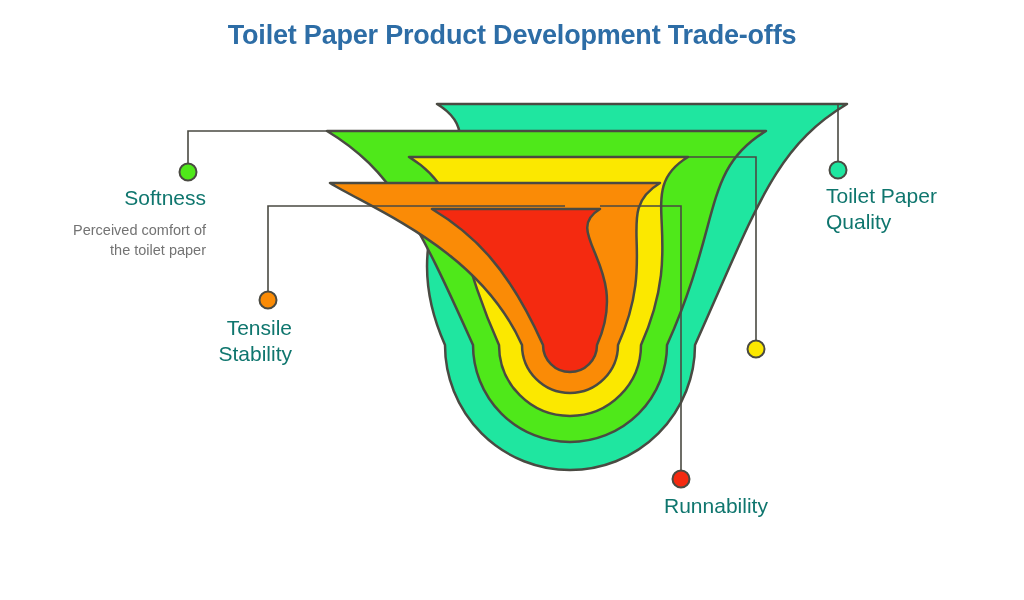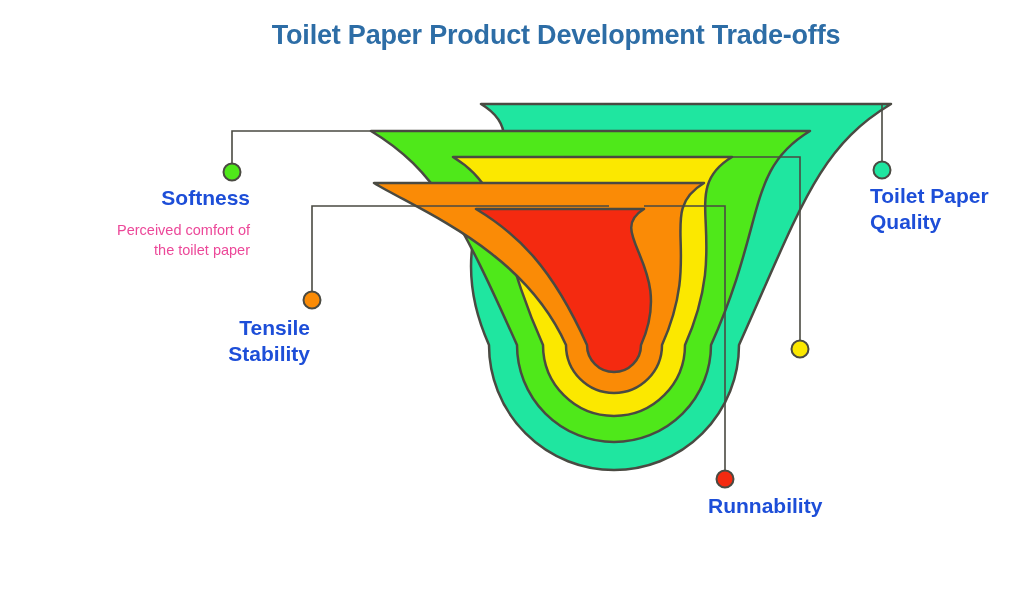--- a/index.html
+++ b/index.html
@@ -13,21 +13,20 @@
     height: 600px;
     position: relative;
     overflow: hidden;
     font-family: "Liberation Sans", "DejaVu Sans", sans-serif;
   }
   #stage {
     position: absolute;
     left: 0; top: 0;
     width: 916px;
     height: 600px;
-    margin-left: 44px;
   }
   .page-title {
     position: absolute;
     left: 0;
     top: 20px;
     width: 1024px;
     text-align: center;
     font-size: 27px;
     font-weight: bold;
     letter-spacing: -0.2px;
@@ -39,41 +38,41 @@
     left: 0; top: 0;
     width: 1024px;
     height: 600px;
     overflow: visible;
   }
   .callout {
     position: absolute;
   }
   .callout .ttl {
     font-size: 21px;
-    font-weight: bold;
-    color: #1d4ed8;
+    font-weight: normal;
+    color: #0f766e;
     line-height: 1.22;
     font-family: "Liberation Sans", "DejaVu Sans", sans-serif;
     margin: 0;
     white-space: pre-line;
   }
   .callout .sub {
     font-size: 14.5px;
-    color: #ec4899;
+    color: #737373;
     line-height: 1.42;
     margin-top: 9px;
     font-family: "Liberation Sans", "DejaVu Sans", sans-serif;
     white-space: pre-line;
   }
   .align-right { text-align: right; }
   .align-left  { text-align: left; }
 
   
   #callout-softness  { left: 18px;  top: 185px; width: 188px; }
-  #callout-tensile   { left: 94px; top: 315px; width: 172px; }
+  #callout-tensile   { left: 120px; top: 315px; width: 172px; }
   #callout-quality   { left: 826px; top: 183px; width: 182px; }
   #callout-bulk      { left: 744px; top: 363px; width: 200px; }
   #callout-runnability { left: 664px; top: 493px; width: 210px; }
 </style>
 </head>
 <body>
 
 <div id="stage">
 
   <div class="page-title" style="color: rgb(45, 109, 166);">Toilet Paper Product Development Trade-offs</div>

